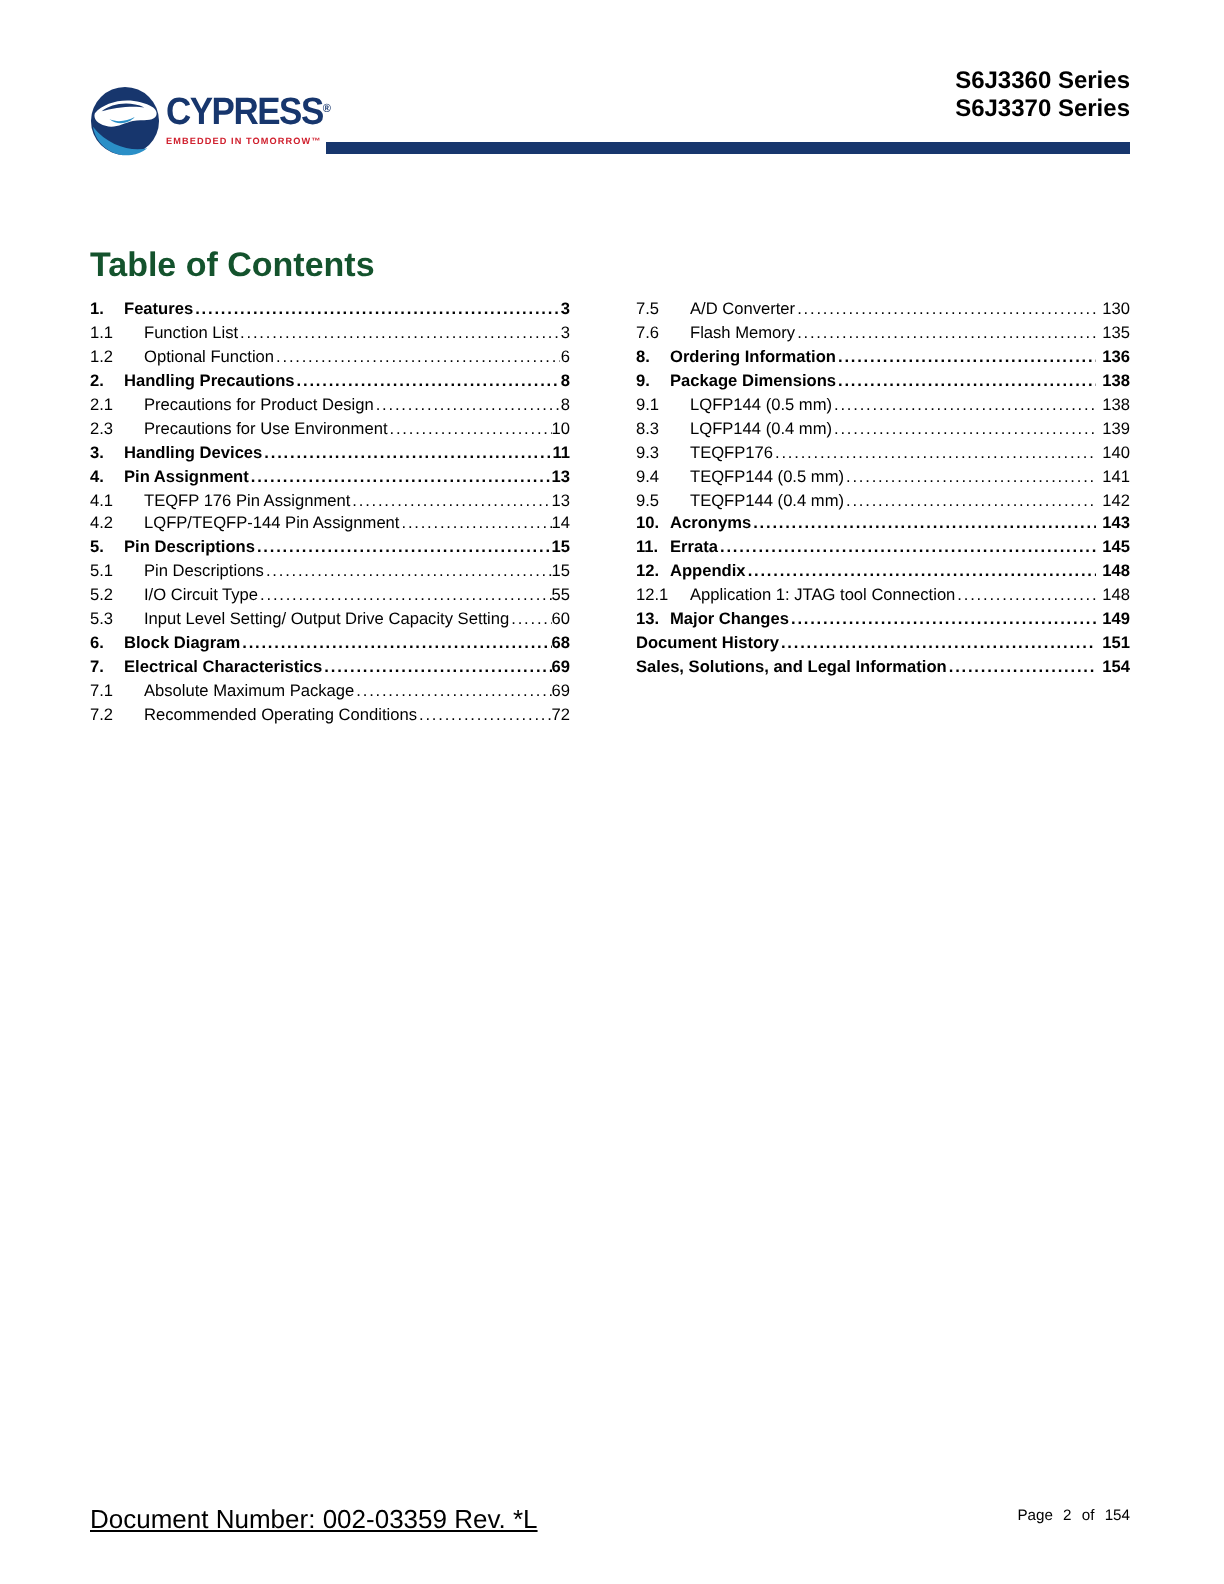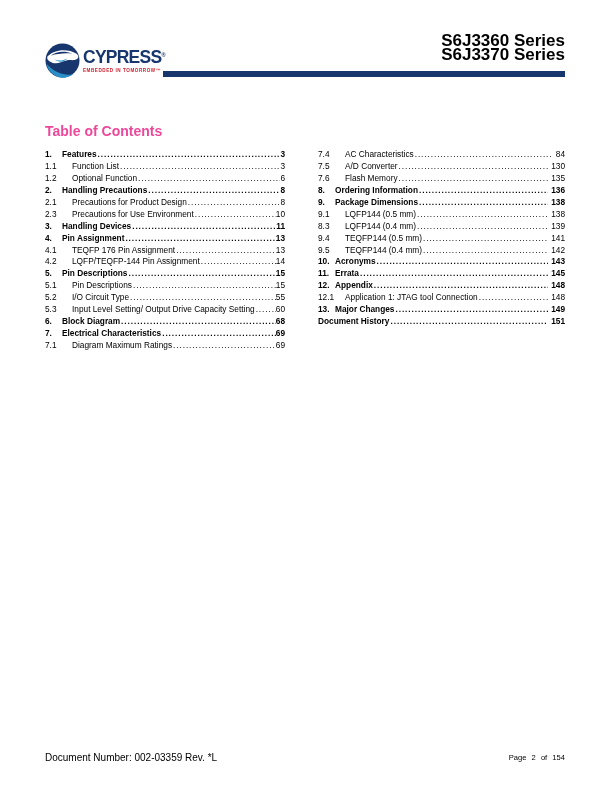--- a/index.html
+++ b/index.html
@@ -30,52 +30,52 @@
     white-space:nowrap;
   }
   .logo-tm{font-size:6px;vertical-align:6px;letter-spacing:0;}
   .logo-tagline{
     margin-top:2px;
     font-size:4.6px;font-weight:bold;letter-spacing:0.55px;
     color:var(--red,#d0202e);white-space:nowrap;
   }
   .series-titles{
     position:absolute;top:34px;right:47px;
-    text-align:right;font-weight:bold;font-size:17px;line-height:13.8px;
+    text-align:right;font-weight:bold;font-size:12px;line-height:13.8px;
     color:#000;
   }
   .header-bar{
     position:absolute;left:163px;right:47px;top:71px;height:6px;
     background:var(--navy,#17366d);
   }
   
   .toc-title{
     position:absolute;left:45px;top:123px;
-    font-size:14px;font-weight:bold;color:#ec4899;
+    font-size:17px;font-weight:bold;color:#14532d;
   }
   .toc-col{position:absolute;top:149px;font-size:8.3px;color:#000;}
   #toc-left{left:45px;width:240px;}
   #toc-right{left:318px;width:247px;}
   .toc-row{display:flex;align-items:baseline;height:11.95px;line-height:11.9px;}
   .toc-row.lvl1{font-weight:bold;}
   .toc-num{flex:none;}
   .lvl1 .toc-num{width:17px;}
   .lvl2 .toc-num{width:27px;}
   .toc-label{flex:none;white-space:nowrap;}
   .toc-leader{flex:1;overflow:hidden;white-space:nowrap;margin-left:1px;min-width:4px;}
   .toc-leader::after{
     content:"........................................................................................................................";
     letter-spacing:0.9px;
   }
   .toc-page{flex:none;text-align:right;}
   #toc-right .toc-page{margin-left:3px;}
   
   .footer-left{
     position:absolute;left:45px;top:752px;
-    font-size:10px;color:#000;
+    font-size:13px;color:#000;text-decoration:underline;
   }
   .footer-right{
     position:absolute;right:47px;top:753px;
     font-size:7.6px;color:#000;word-spacing:3px;padding-left:48px;
   }
 </style>
 </head>
 <body>
 
 <div class="page">
@@ -195,33 +195,33 @@
         <span class="toc-page">68</span>
       </div>
       <div class="toc-row lvl1">
         <span class="toc-num">7.</span>
         <span class="toc-label">Electrical Characteristics</span>
         <span class="toc-leader"></span>
         <span class="toc-page">69</span>
       </div>
       <div class="toc-row lvl2">
         <span class="toc-num">7.1</span>
-        <span class="toc-label">Diagram Maximum Ratings</span>
+        <span class="toc-label">Absolute Maximum Package</span>
         <span class="toc-leader"></span>
         <span class="toc-page">69</span>
+      </div>
+      <div class="toc-row lvl2">
+        <span class="toc-num">7.2</span>
+        <span class="toc-label">Recommended Operating Conditions</span>
+        <span class="toc-leader"></span>
+        <span class="toc-page">72</span>
       </div>
     </div>
   <div id="toc-right" class="toc-col">
       <div class="toc-row lvl2">
-        <span class="toc-num">7.4</span>
-        <span class="toc-label">AC Characteristics</span>
-        <span class="toc-leader"></span>
-        <span class="toc-page">84</span>
-      </div>
-      <div class="toc-row lvl2">
         <span class="toc-num">7.5</span>
         <span class="toc-label">A/D Converter</span>
         <span class="toc-leader"></span>
         <span class="toc-page">130</span>
       </div>
       <div class="toc-row lvl2">
         <span class="toc-num">7.6</span>
         <span class="toc-label">Flash Memory</span>
         <span class="toc-leader"></span>
         <span class="toc-page">135</span>
@@ -244,20 +244,26 @@
         <span class="toc-leader"></span>
         <span class="toc-page">138</span>
       </div>
       <div class="toc-row lvl2">
         <span class="toc-num">8.3</span>
         <span class="toc-label">LQFP144 (0.4 mm)</span>
         <span class="toc-leader"></span>
         <span class="toc-page">139</span>
       </div>
       <div class="toc-row lvl2">
+        <span class="toc-num">9.3</span>
+        <span class="toc-label">TEQFP176</span>
+        <span class="toc-leader"></span>
+        <span class="toc-page">140</span>
+      </div>
+      <div class="toc-row lvl2">
         <span class="toc-num">9.4</span>
         <span class="toc-label">TEQFP144 (0.5 mm)</span>
         <span class="toc-leader"></span>
         <span class="toc-page">141</span>
       </div>
       <div class="toc-row lvl2">
         <span class="toc-num">9.5</span>
         <span class="toc-label">TEQFP144 (0.4 mm)</span>
         <span class="toc-leader"></span>
         <span class="toc-page">142</span>
@@ -290,18 +296,23 @@
         <span class="toc-num">13.</span>
         <span class="toc-label">Major Changes</span>
         <span class="toc-leader"></span>
         <span class="toc-page">149</span>
       </div>
       <div class="toc-row lvl1">
         <span class="toc-label">Document History</span>
         <span class="toc-leader"></span>
         <span class="toc-page">151</span>
       </div>
+      <div class="toc-row lvl1">
+        <span class="toc-label">Sales, Solutions, and Legal Information</span>
+        <span class="toc-leader"></span>
+        <span class="toc-page">154</span>
+      </div>
     </div>
 
   <div class="footer-left">Document Number: 002-03359 Rev. *L</div>
   <div class="footer-right">Page 2 of 154</div>
 
 </div>
 
 </body></html>

